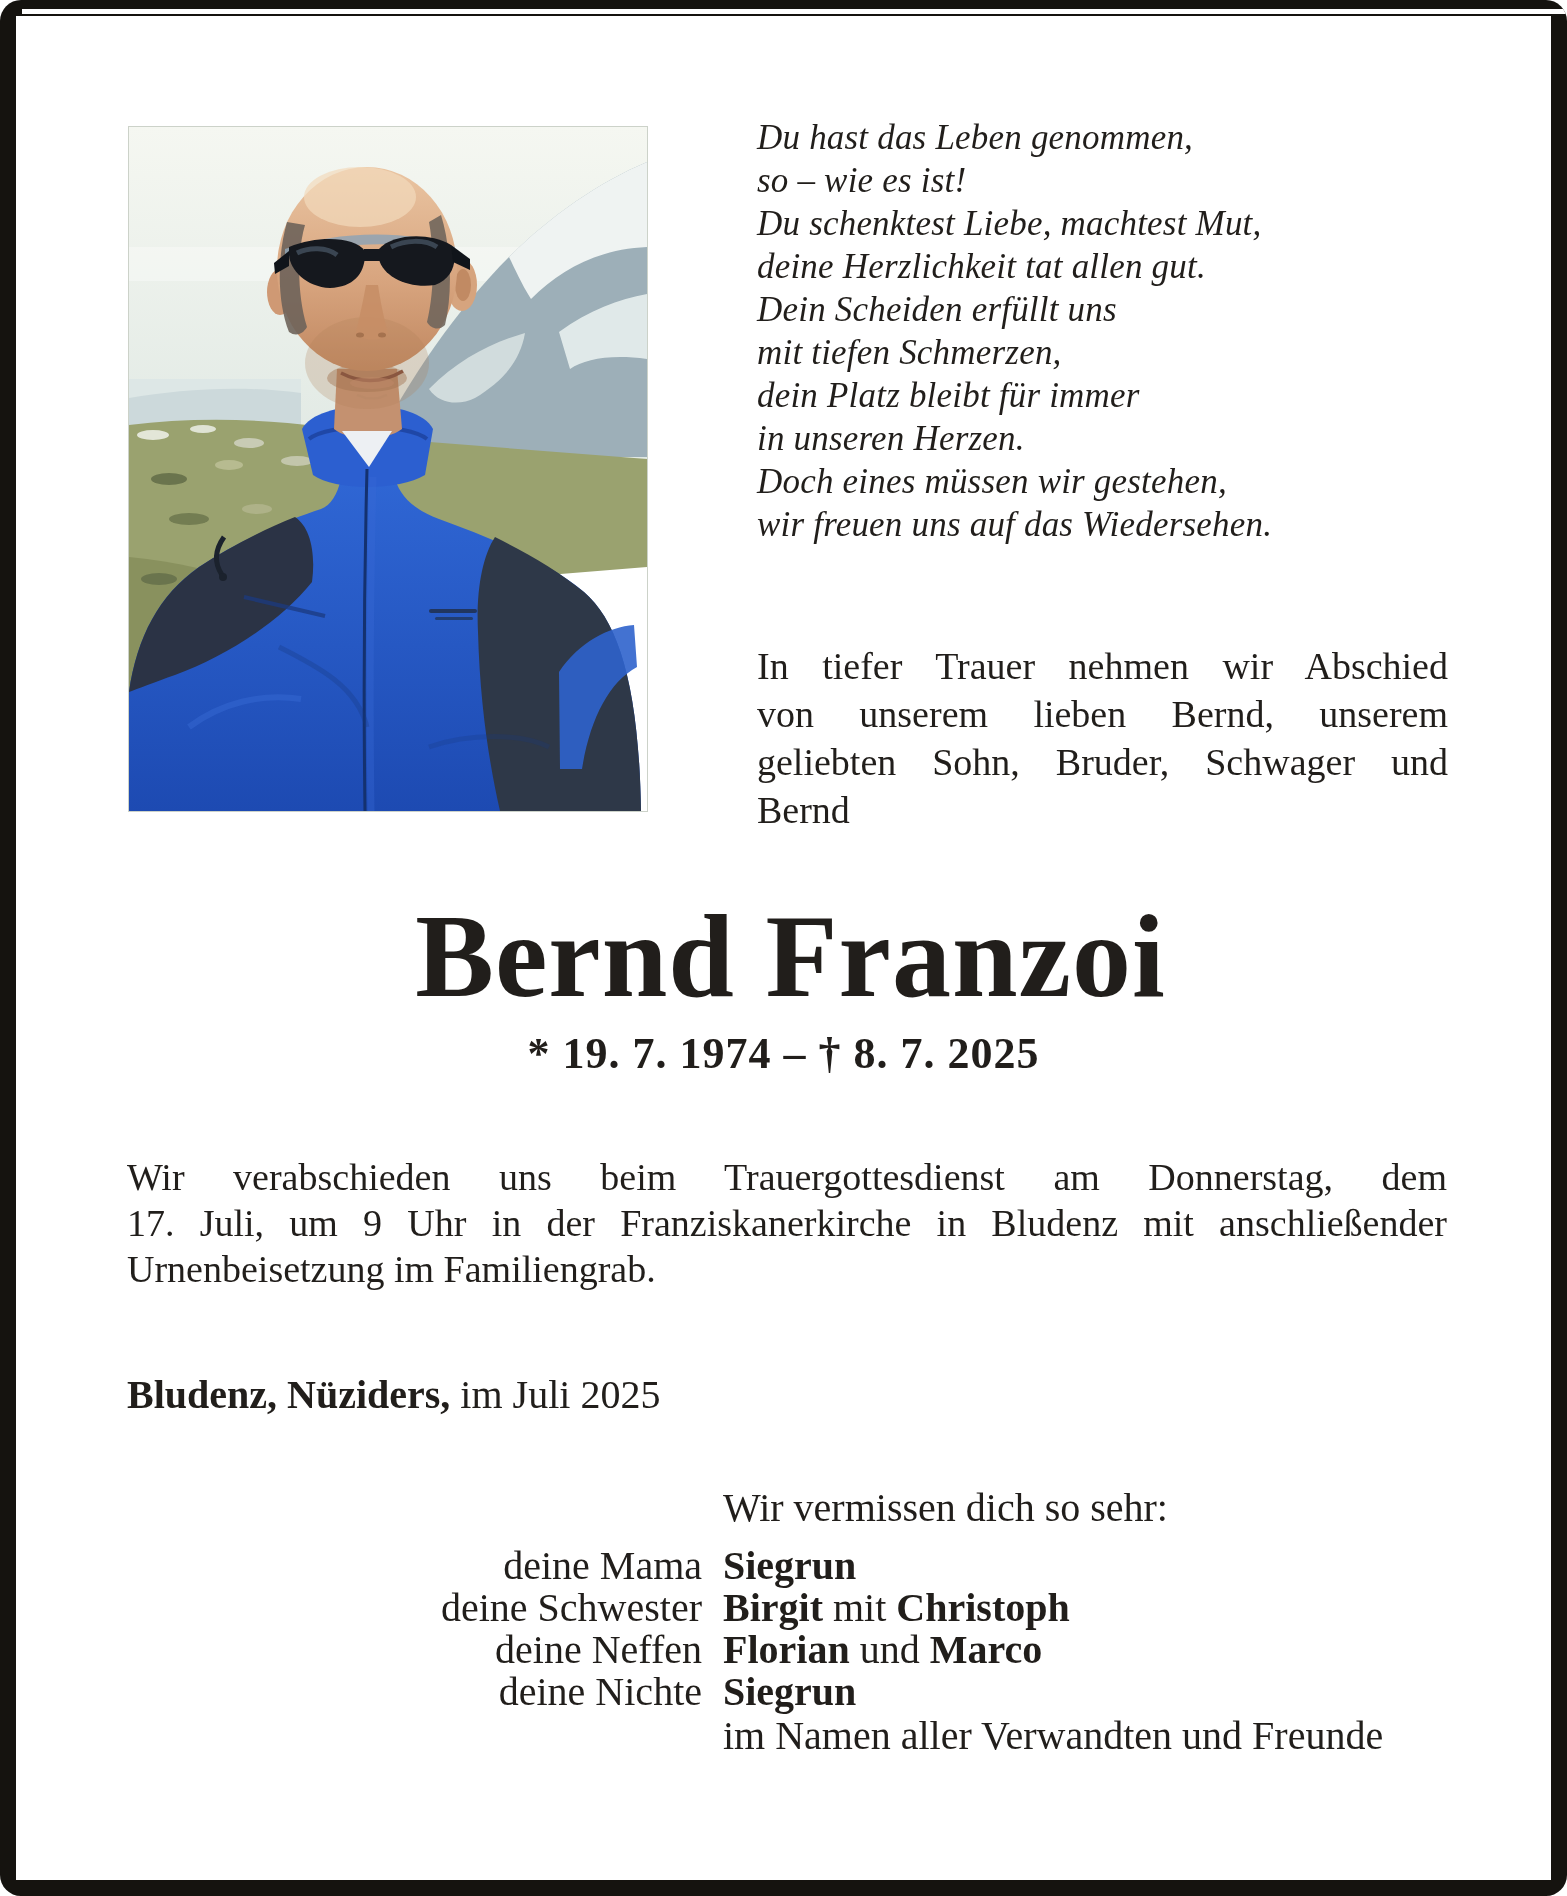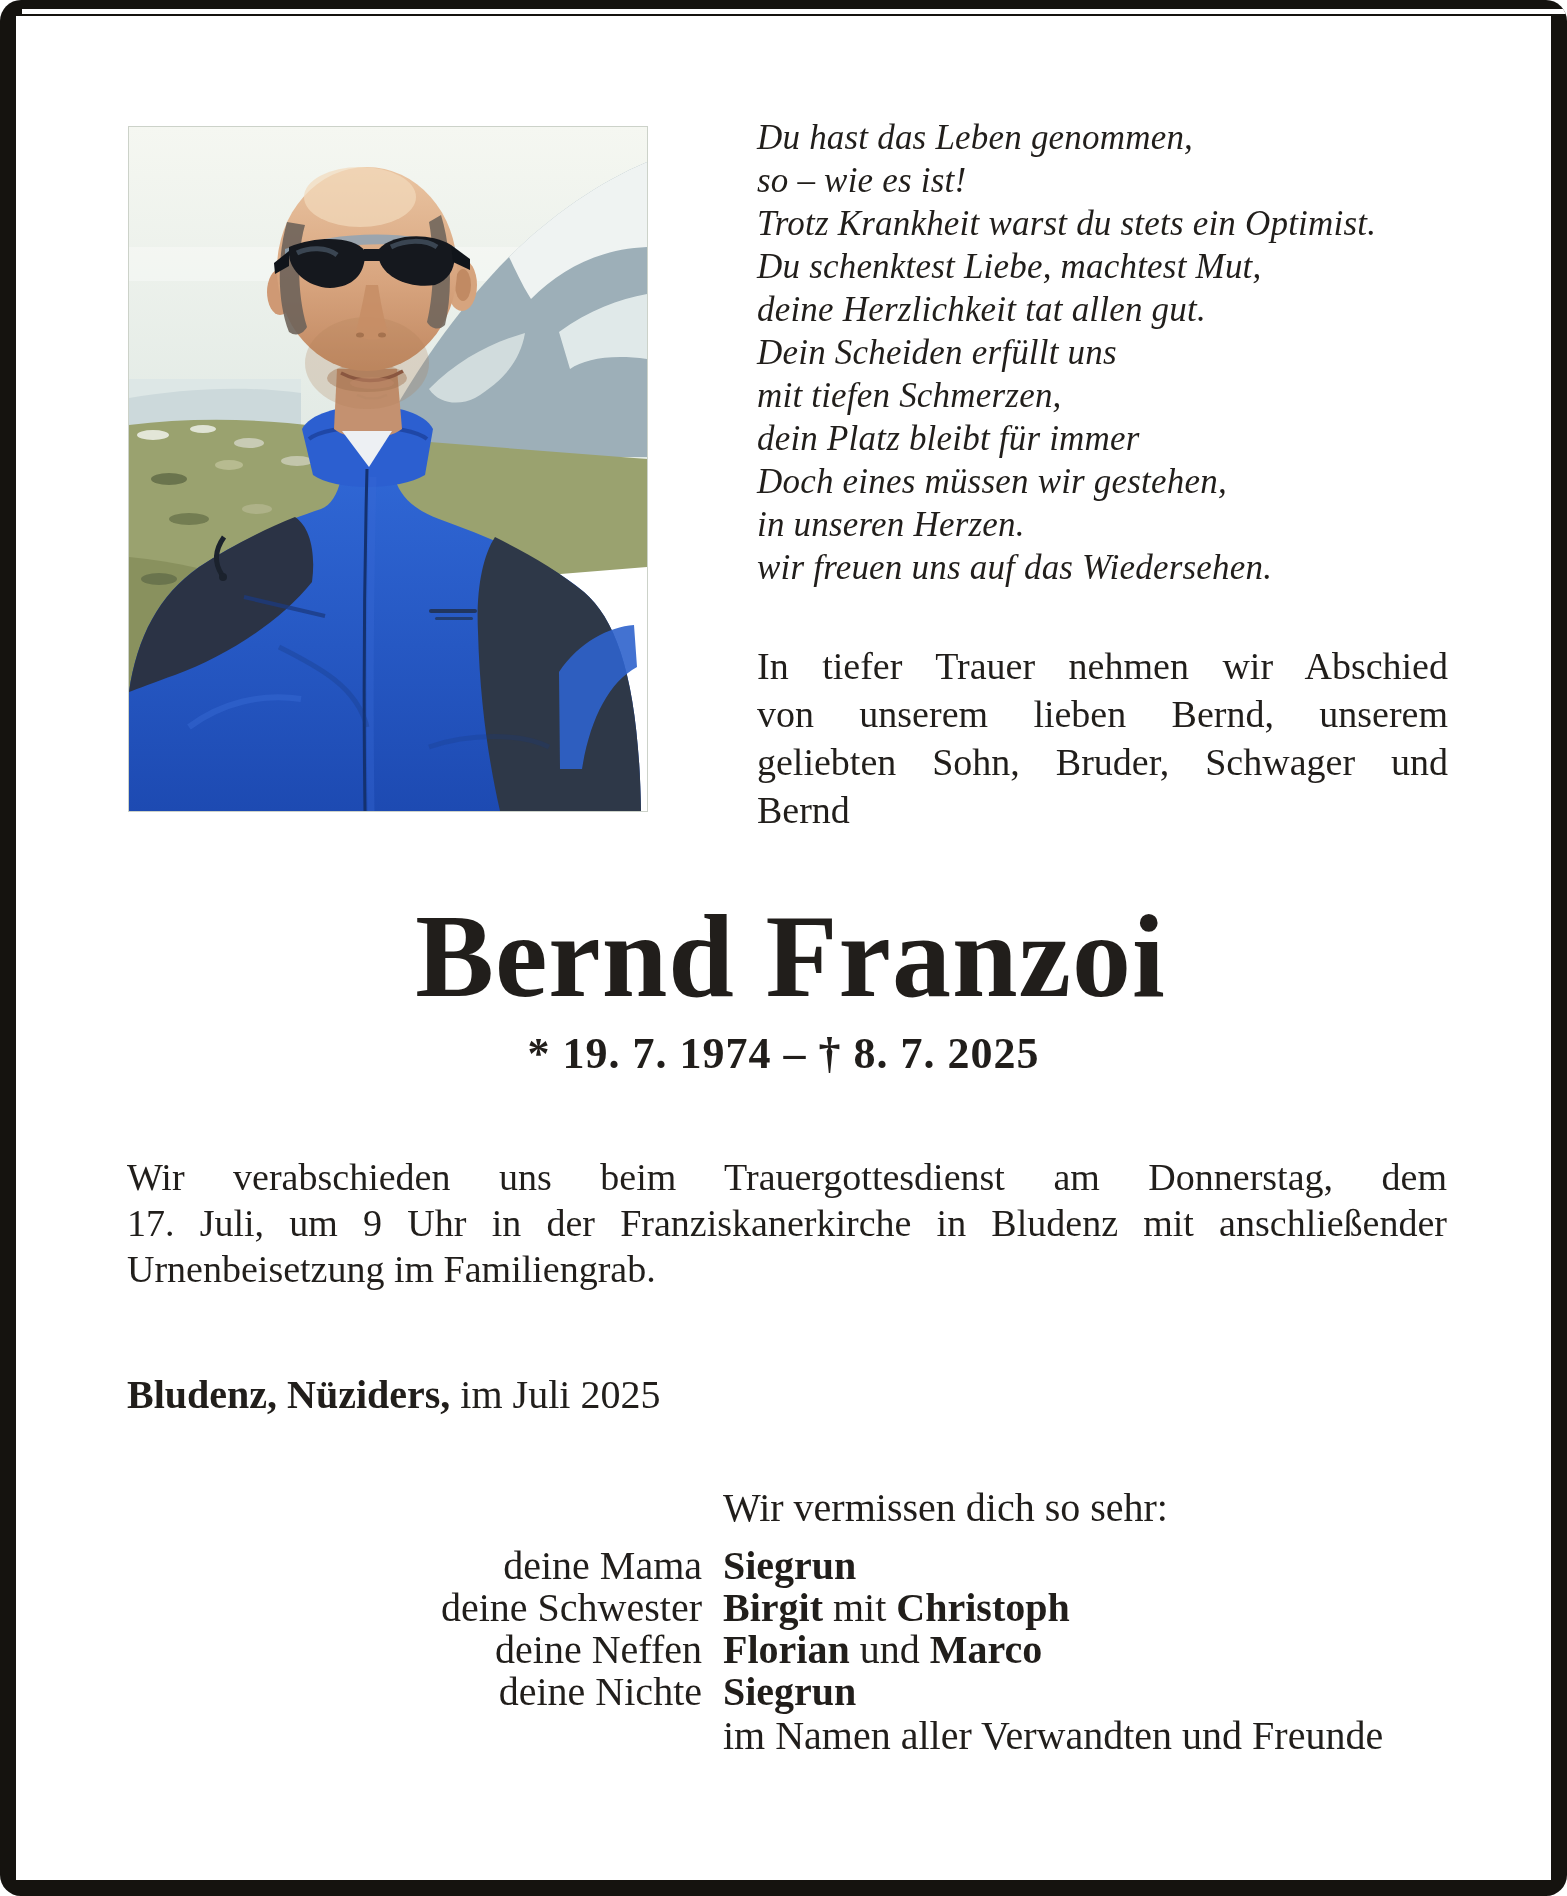--- a/index.html
+++ b/index.html
@@ -187,28 +187,27 @@
         <path d="M60,600 C92,576 132,566 172,572" stroke="#3f74dd" stroke-width="6" fill="none" opacity=".35"></path>
         <path d="M150,520 C190,540 228,560 238,600" stroke="#16387f" stroke-width="5" fill="none" opacity=".3"></path>
         <path d="M300,620 C340,606 392,606 420,620" stroke="#16387f" stroke-width="5" fill="none" opacity=".25"></path>
       </g>
     </svg>
   </div>
 
   <div class="poem">
     <div class="poem-line">Du hast das Leben genommen,</div>
     <div class="poem-line">so – wie es ist!</div>
-    <div class="poem-line">Trotz Krankheit warst du stets ein Optimist.</div>
     <div class="poem-line">Du schenktest Liebe, machtest Mut,</div>
     <div class="poem-line">deine Herzlichkeit tat allen gut.</div>
     <div class="poem-line">Dein Scheiden erfüllt uns</div>
     <div class="poem-line">mit tiefen Schmerzen,</div>
     <div class="poem-line">dein Platz bleibt für immer</div>
+    <div class="poem-line">in unseren Herzen.</div>
     <div class="poem-line">Doch eines müssen wir gestehen,</div>
-    <div class="poem-line">in unseren Herzen.</div>
     <div class="poem-line">wir freuen uns auf das Wiedersehen.</div>
   </div>
 
   <div class="farewell">
     <div class="jline">In tiefer Trauer nehmen wir Abschied</div>
     <div class="jline">von unserem lieben Bernd, unserem</div>
     <div class="jline">geliebten Sohn, Bruder, Schwager und</div>
     <div class="jlast">Bernd</div>
   </div>
 

